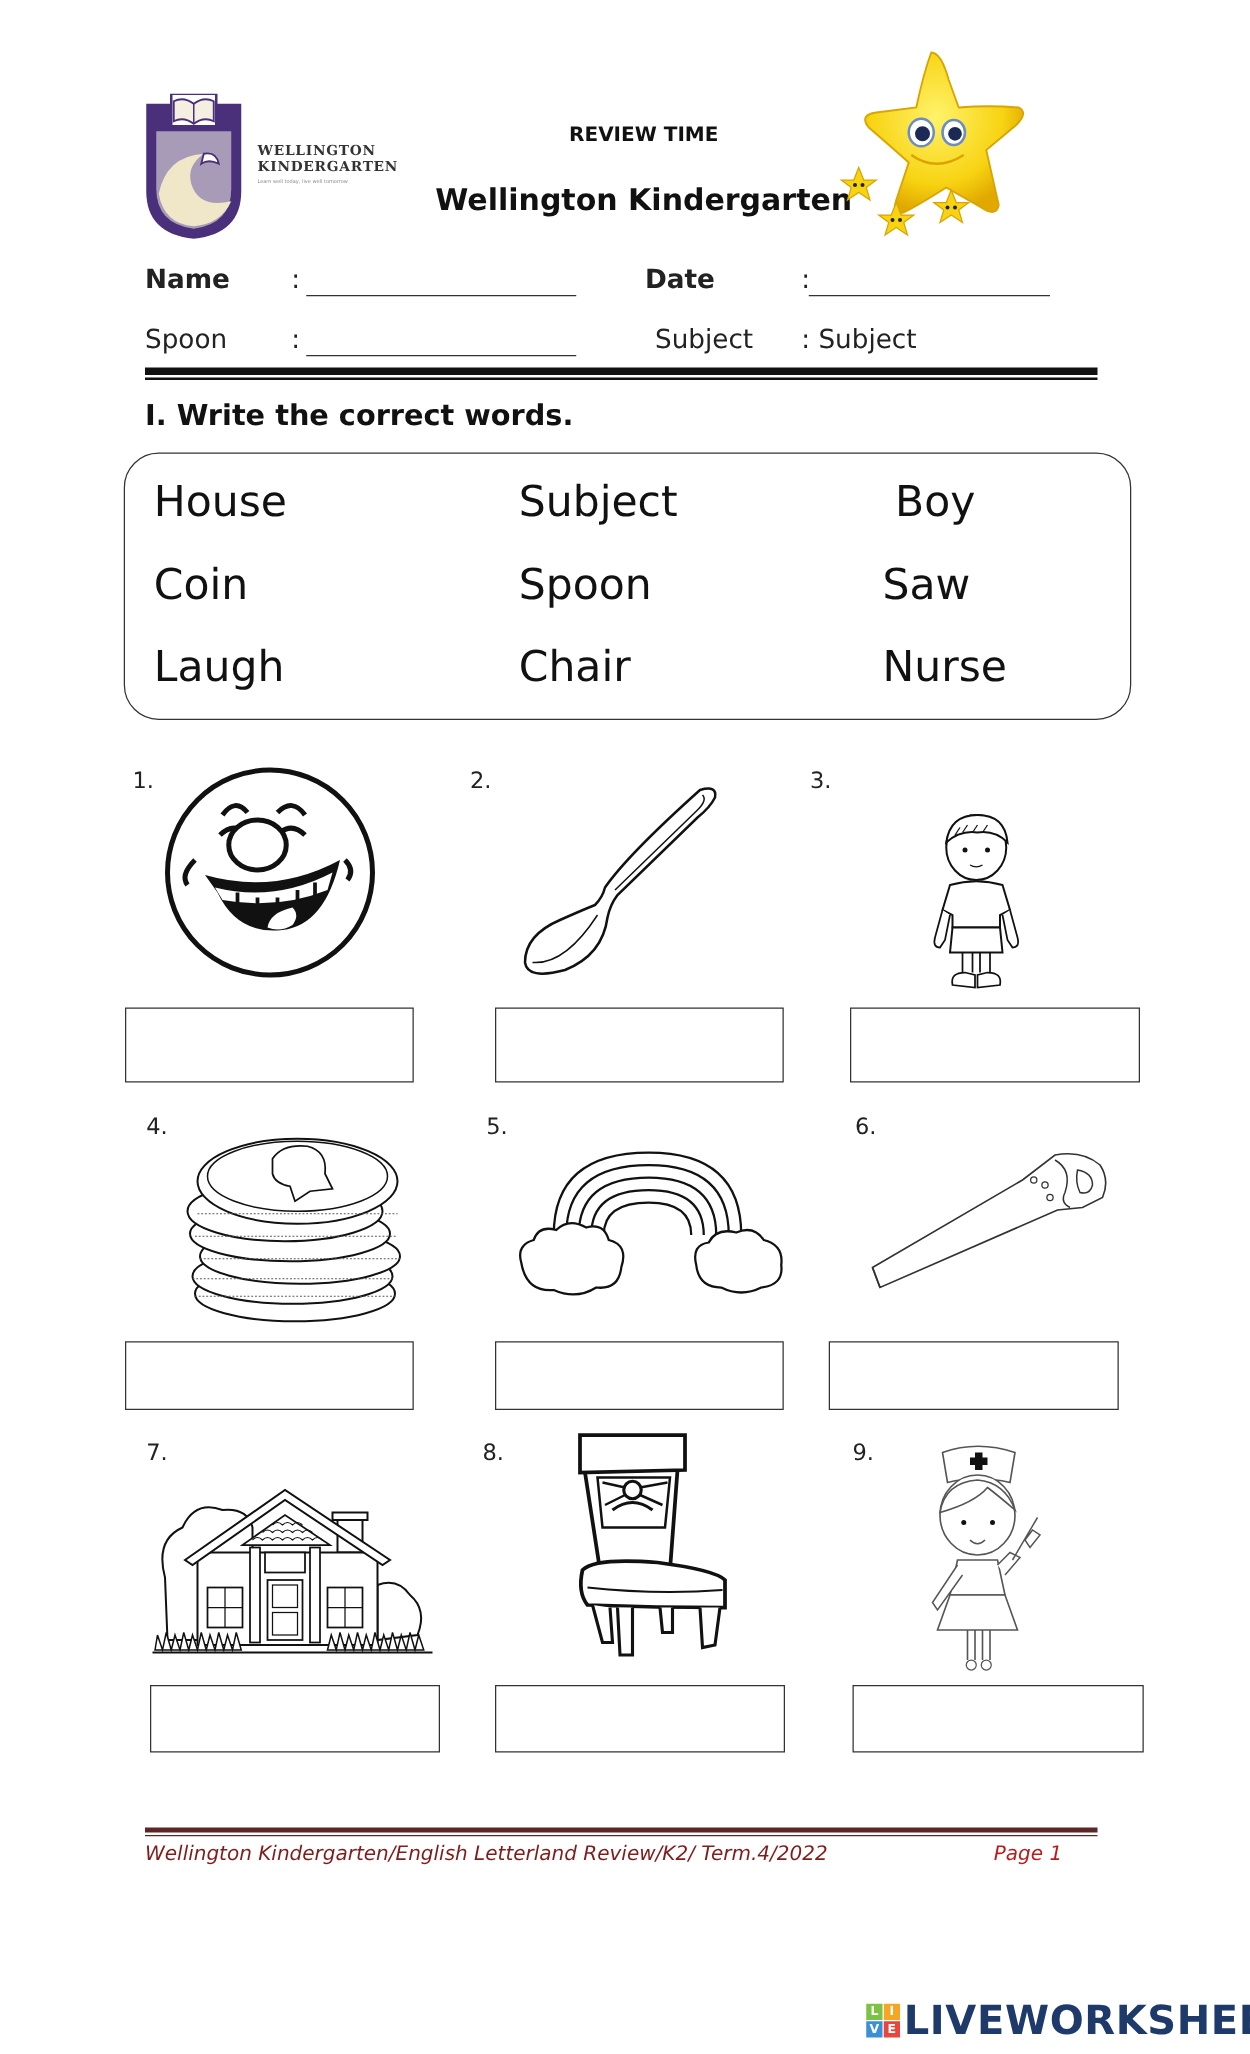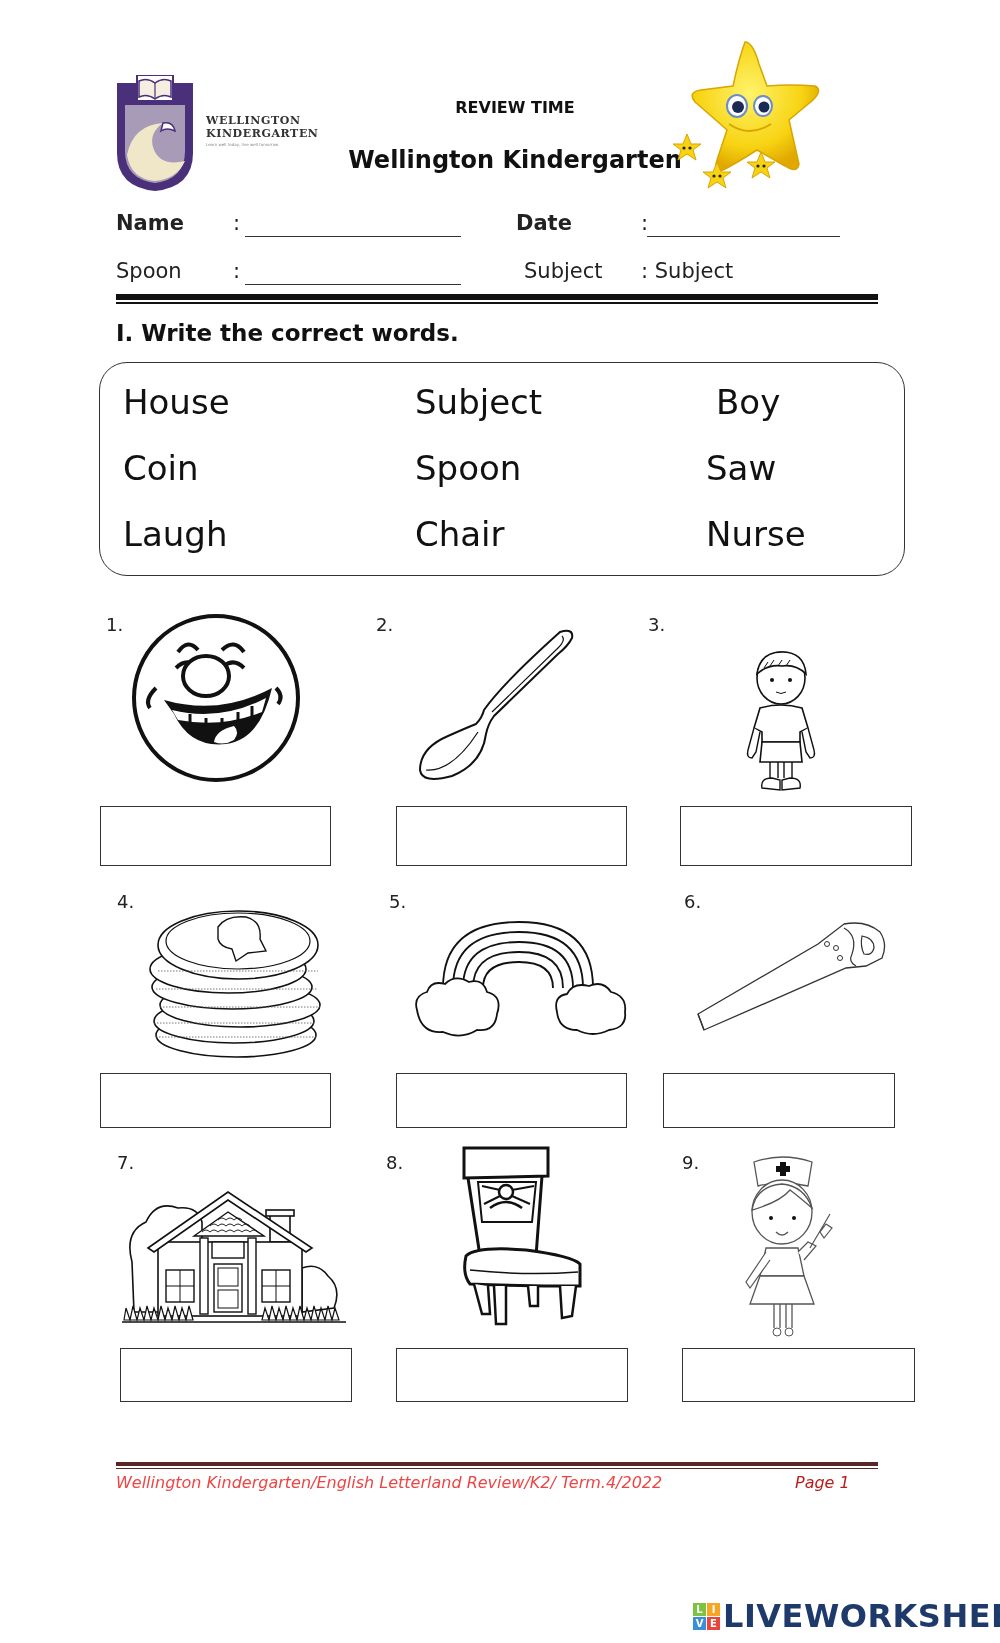--- a/index.html
+++ b/index.html
@@ -18,21 +18,21 @@
   .hr-thick { left:116px; top:294px; width:762px; height:6px; background:#111; }
   .hr-thin { left:116px; top:302px; width:762px; height:1.5px; background:#111; }
   .section { left:116px; top:320px; font-size:23px; font-weight:bold; }
   .wordbox { left:99px; top:362px; width:806px; height:214px; border:1.6px solid #333; border-radius:28px; box-sizing:border-box; }
   .word { font-size:34px; color:#111; }
   .num { font-size:18px; color:#222; }
   .answer { border:1.6px solid #333; box-sizing:border-box; background:#fff; }
   .pic { overflow:visible; }
   .footer-line1 { left:116px; top:1462px; width:762px; height:4px; background:#5d2626; }
   .footer-line2 { left:116px; top:1468px; width:762px; height:1.2px; background:#5d2626; }
-  .footer-text { left:116px; top:1473px; font-style:italic; font-size:16px; color:#ef4444; }
+  .footer-text { left:116px; top:1473px; font-style:italic; font-size:16px; color:#7f1d1d; }
   .page-text { left:795px; top:1473px; font-style:italic; font-size:16px; color:#b91c1c; }
   .lw { left:693px; top:1598px; height:36px; display:flex; align-items:center; }
   .lw-blocks { display:grid; grid-template-columns:13px 13px; grid-template-rows:13px 13px; gap:1px; margin-right:3px; }
   .lw-blocks span { font-size:10px; font-weight:bold; color:#fff; display:flex; align-items:center; justify-content:center; font-family:"DejaVu Sans", sans-serif; }
   .lw-text { font-size:32px; font-weight:bold; color:#1e3a6b; letter-spacing:0.5px; font-family:"DejaVu Sans", sans-serif; }
 </style>
 </head>
 <body>
 
 <svg class="abs logo" viewBox="0 0 200 118">

